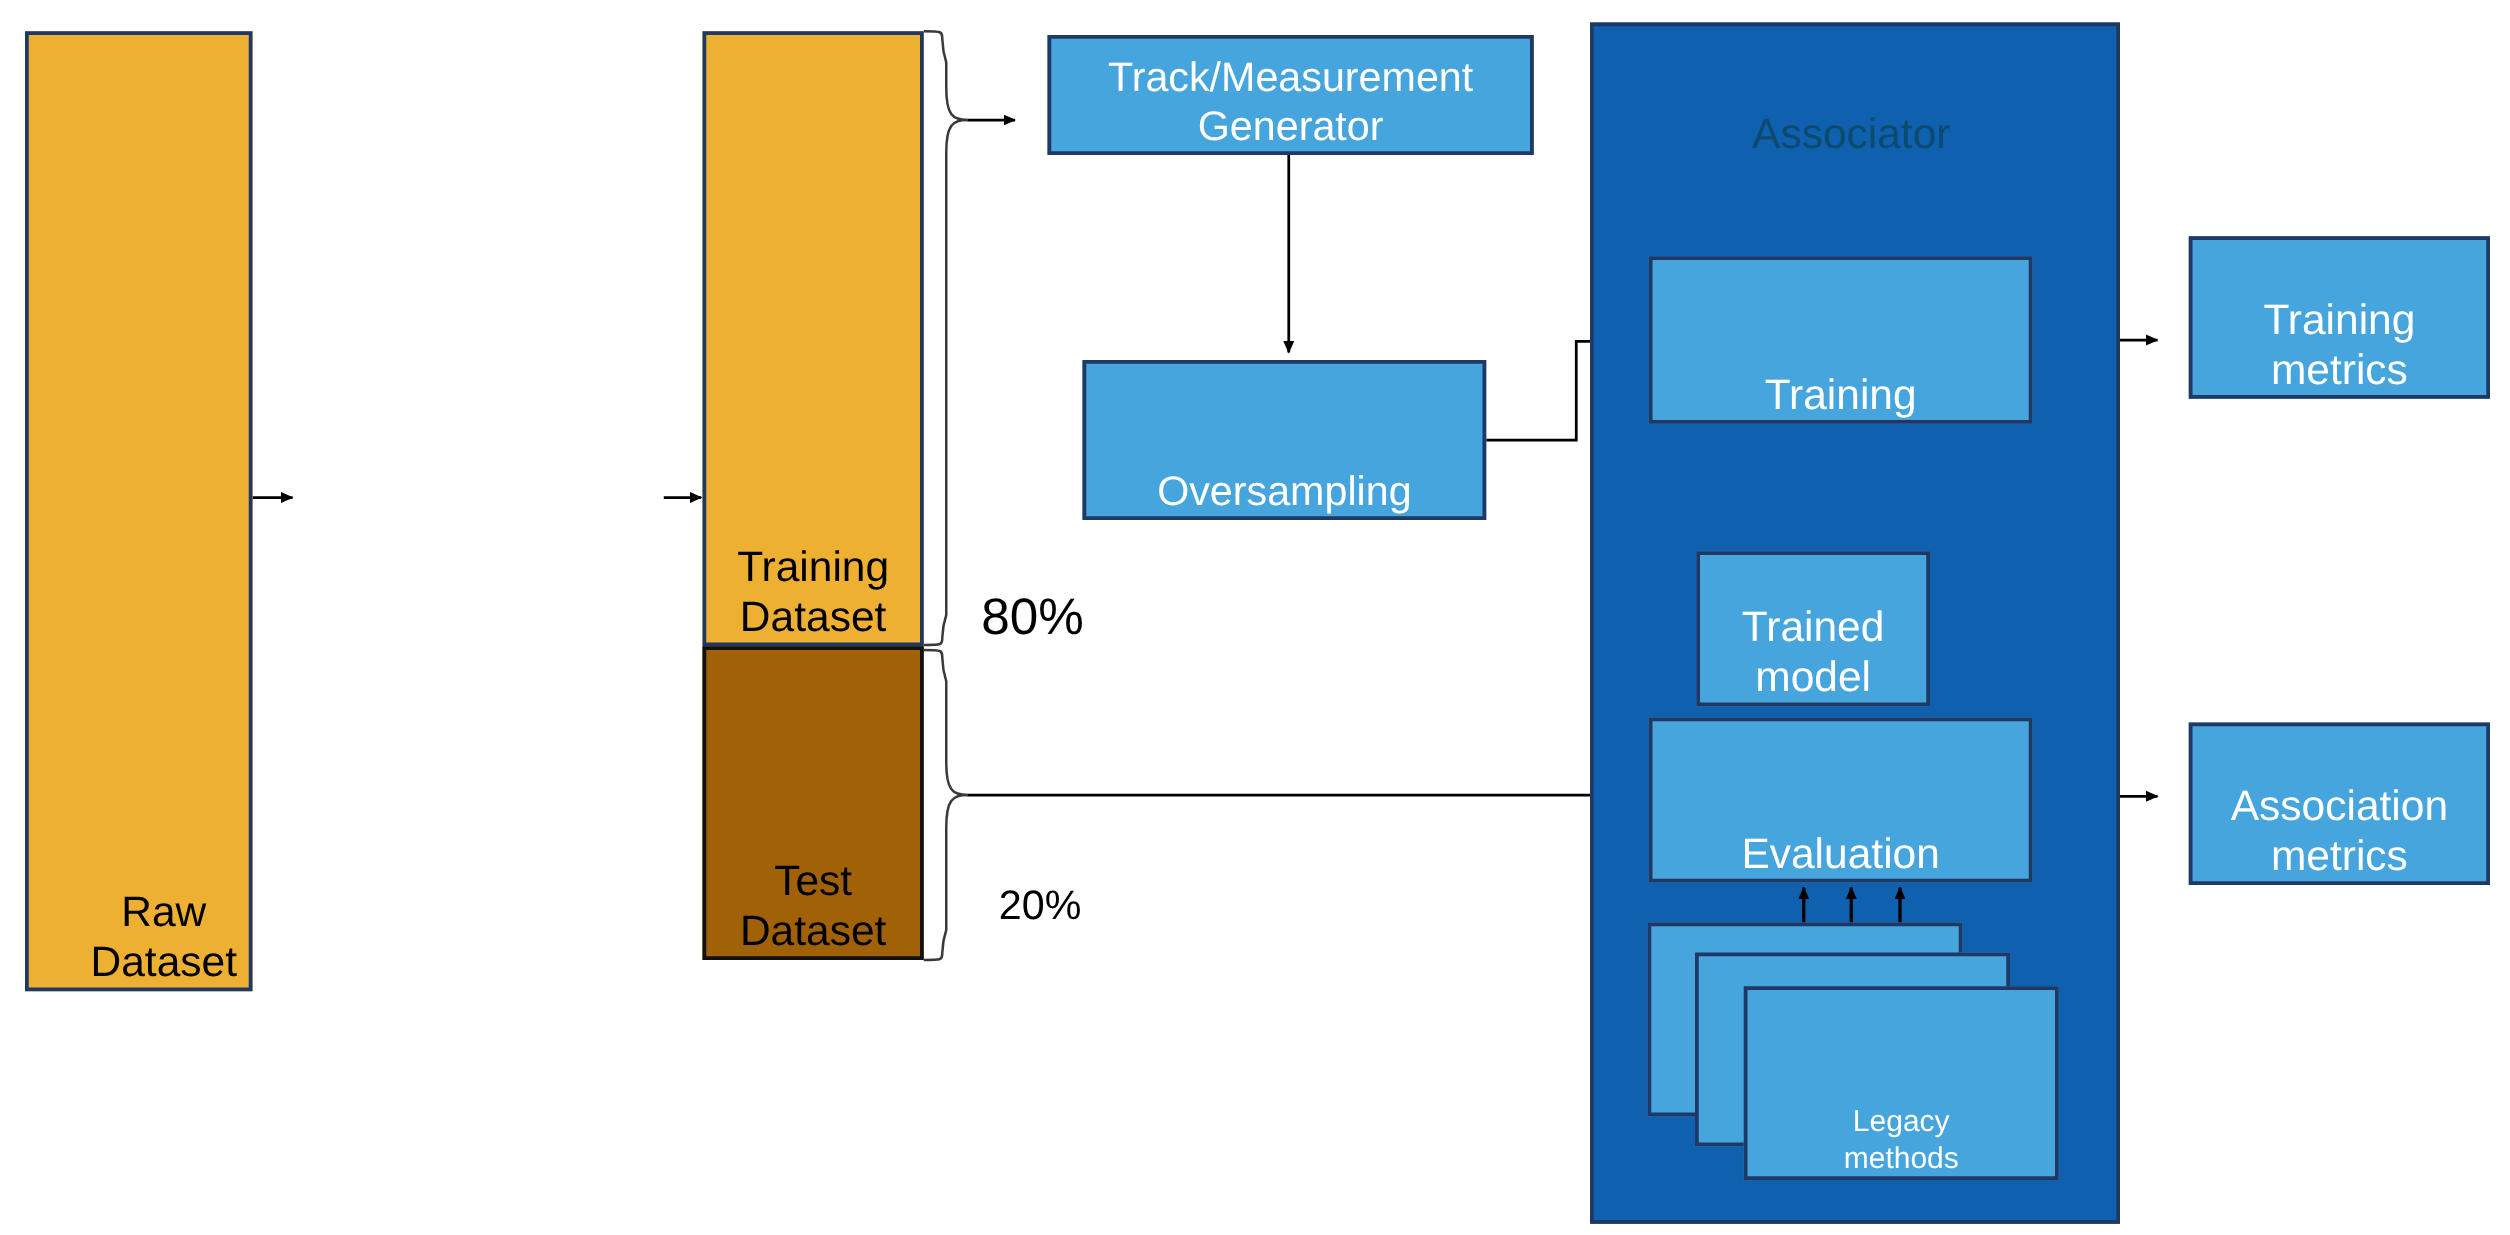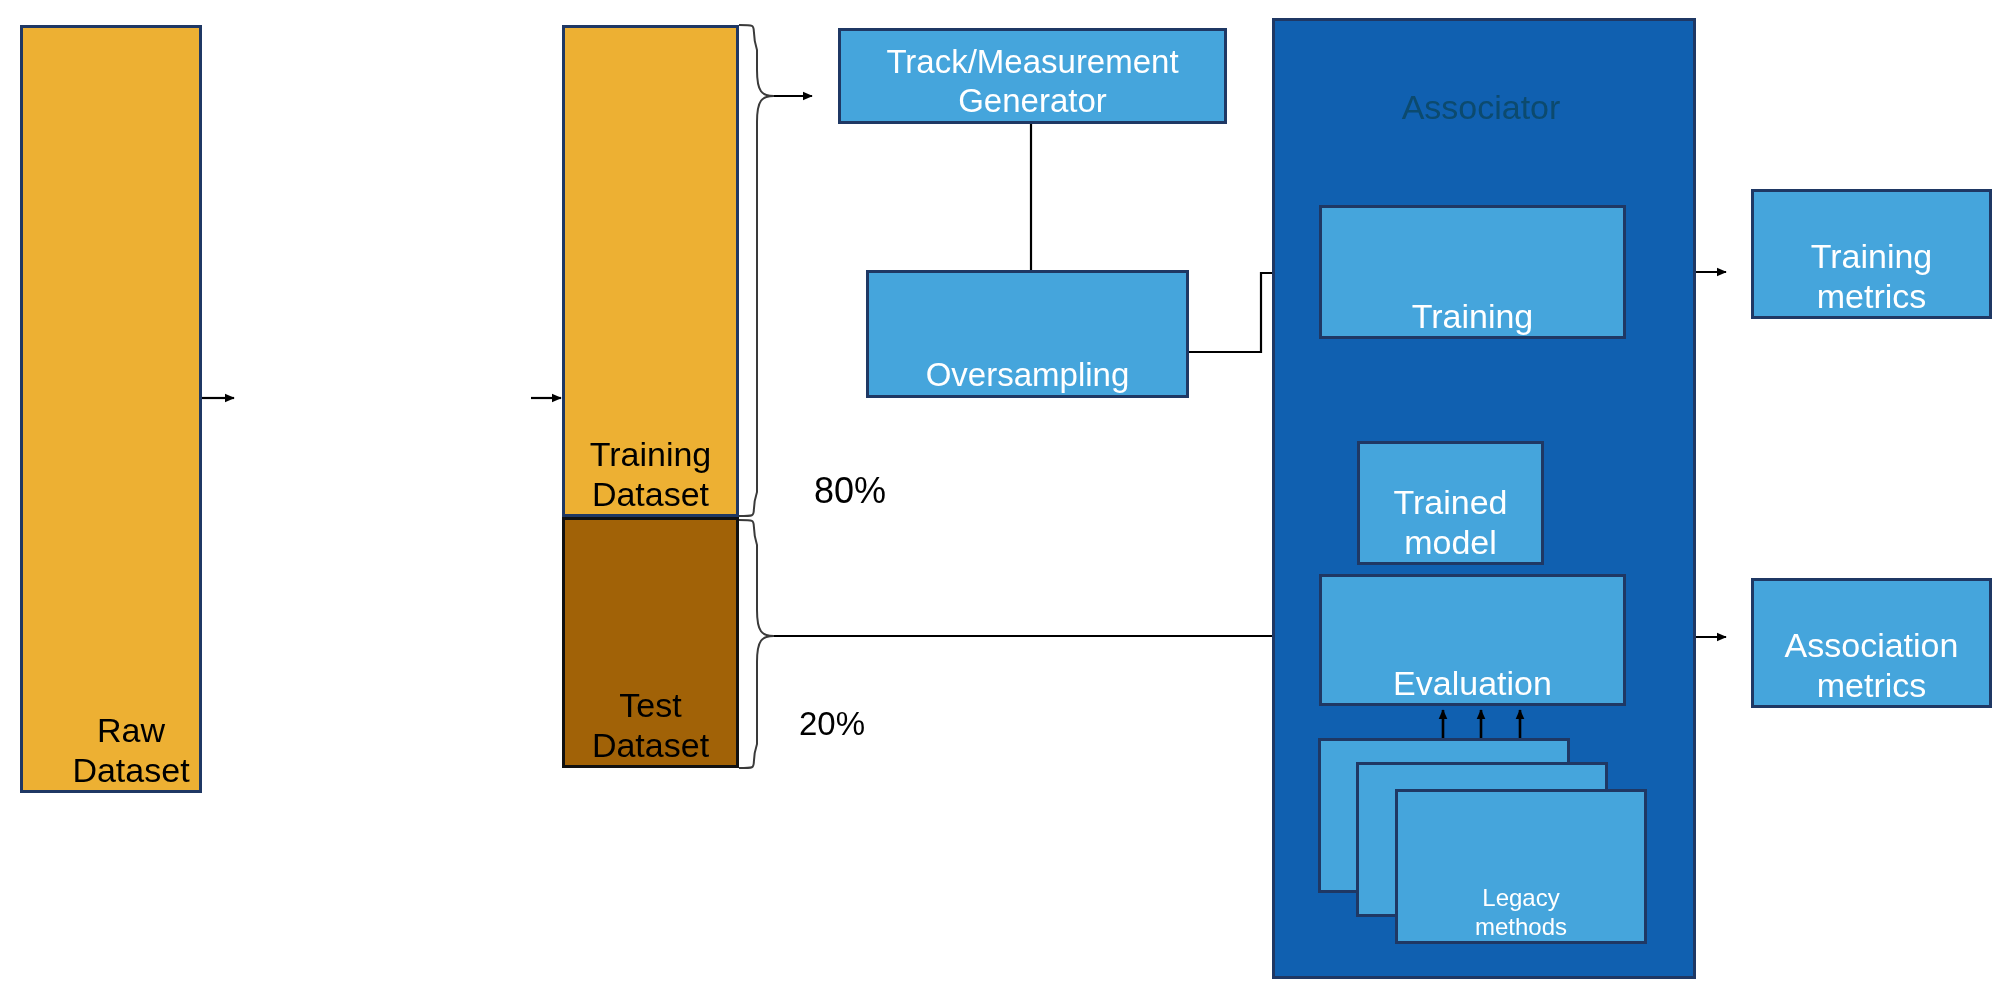--- a/index.html
+++ b/index.html
@@ -142,30 +142,30 @@
   <div class="node orange" style="left:562px; top:25px; width:177px; height:492px; font-size:34px;">
     <span>Training
 Dataset</span>
   </div>
 
   <div class="node green" style="left:562px; top:517px; width:177px; height:251px; font-size:34px;">
     <span>Test
 Dataset</span>
   </div>
 
-  <div class="pct-label" style="left:814px; top:470px; font-size:36px;">80%</div>
+  <div class="pct-label" style="left:785px; top:470px; font-size:41px;">80%</div>
 
   <div class="pct-label" style="left:785px; top:705px; font-size:33px;margin-left:14px;">20%</div>
 
   <div class="node lightblue" style="left:838px; top:28px; width:389px; height:96px; font-size:33px;">
     <span>Track/Measurement
 Generator</span>
   </div>
 
-  <div class="node lightblue" style="left:866px; top:270px; width:323px; height:128px; font-size:33px;">
+  <div class="node lightblue" style="left:866px; top:288px; width:323px; height:128px; font-size:33px;">
     <span>Oversampling</span>
   </div>
 
   <div class="panel" style="position:absolute; left:1272px; top:18px; width:418px; height:955px;"></div>
 
   <div class="panel-title" style="left:1272px; top:88px; width:418px; font-size:34px;">Associator</div>
 
   <div class="node lightblue" style="left:1319px; top:205px; width:307px; height:134px; font-size:34px;">
     <span>Training</span>
   </div>

